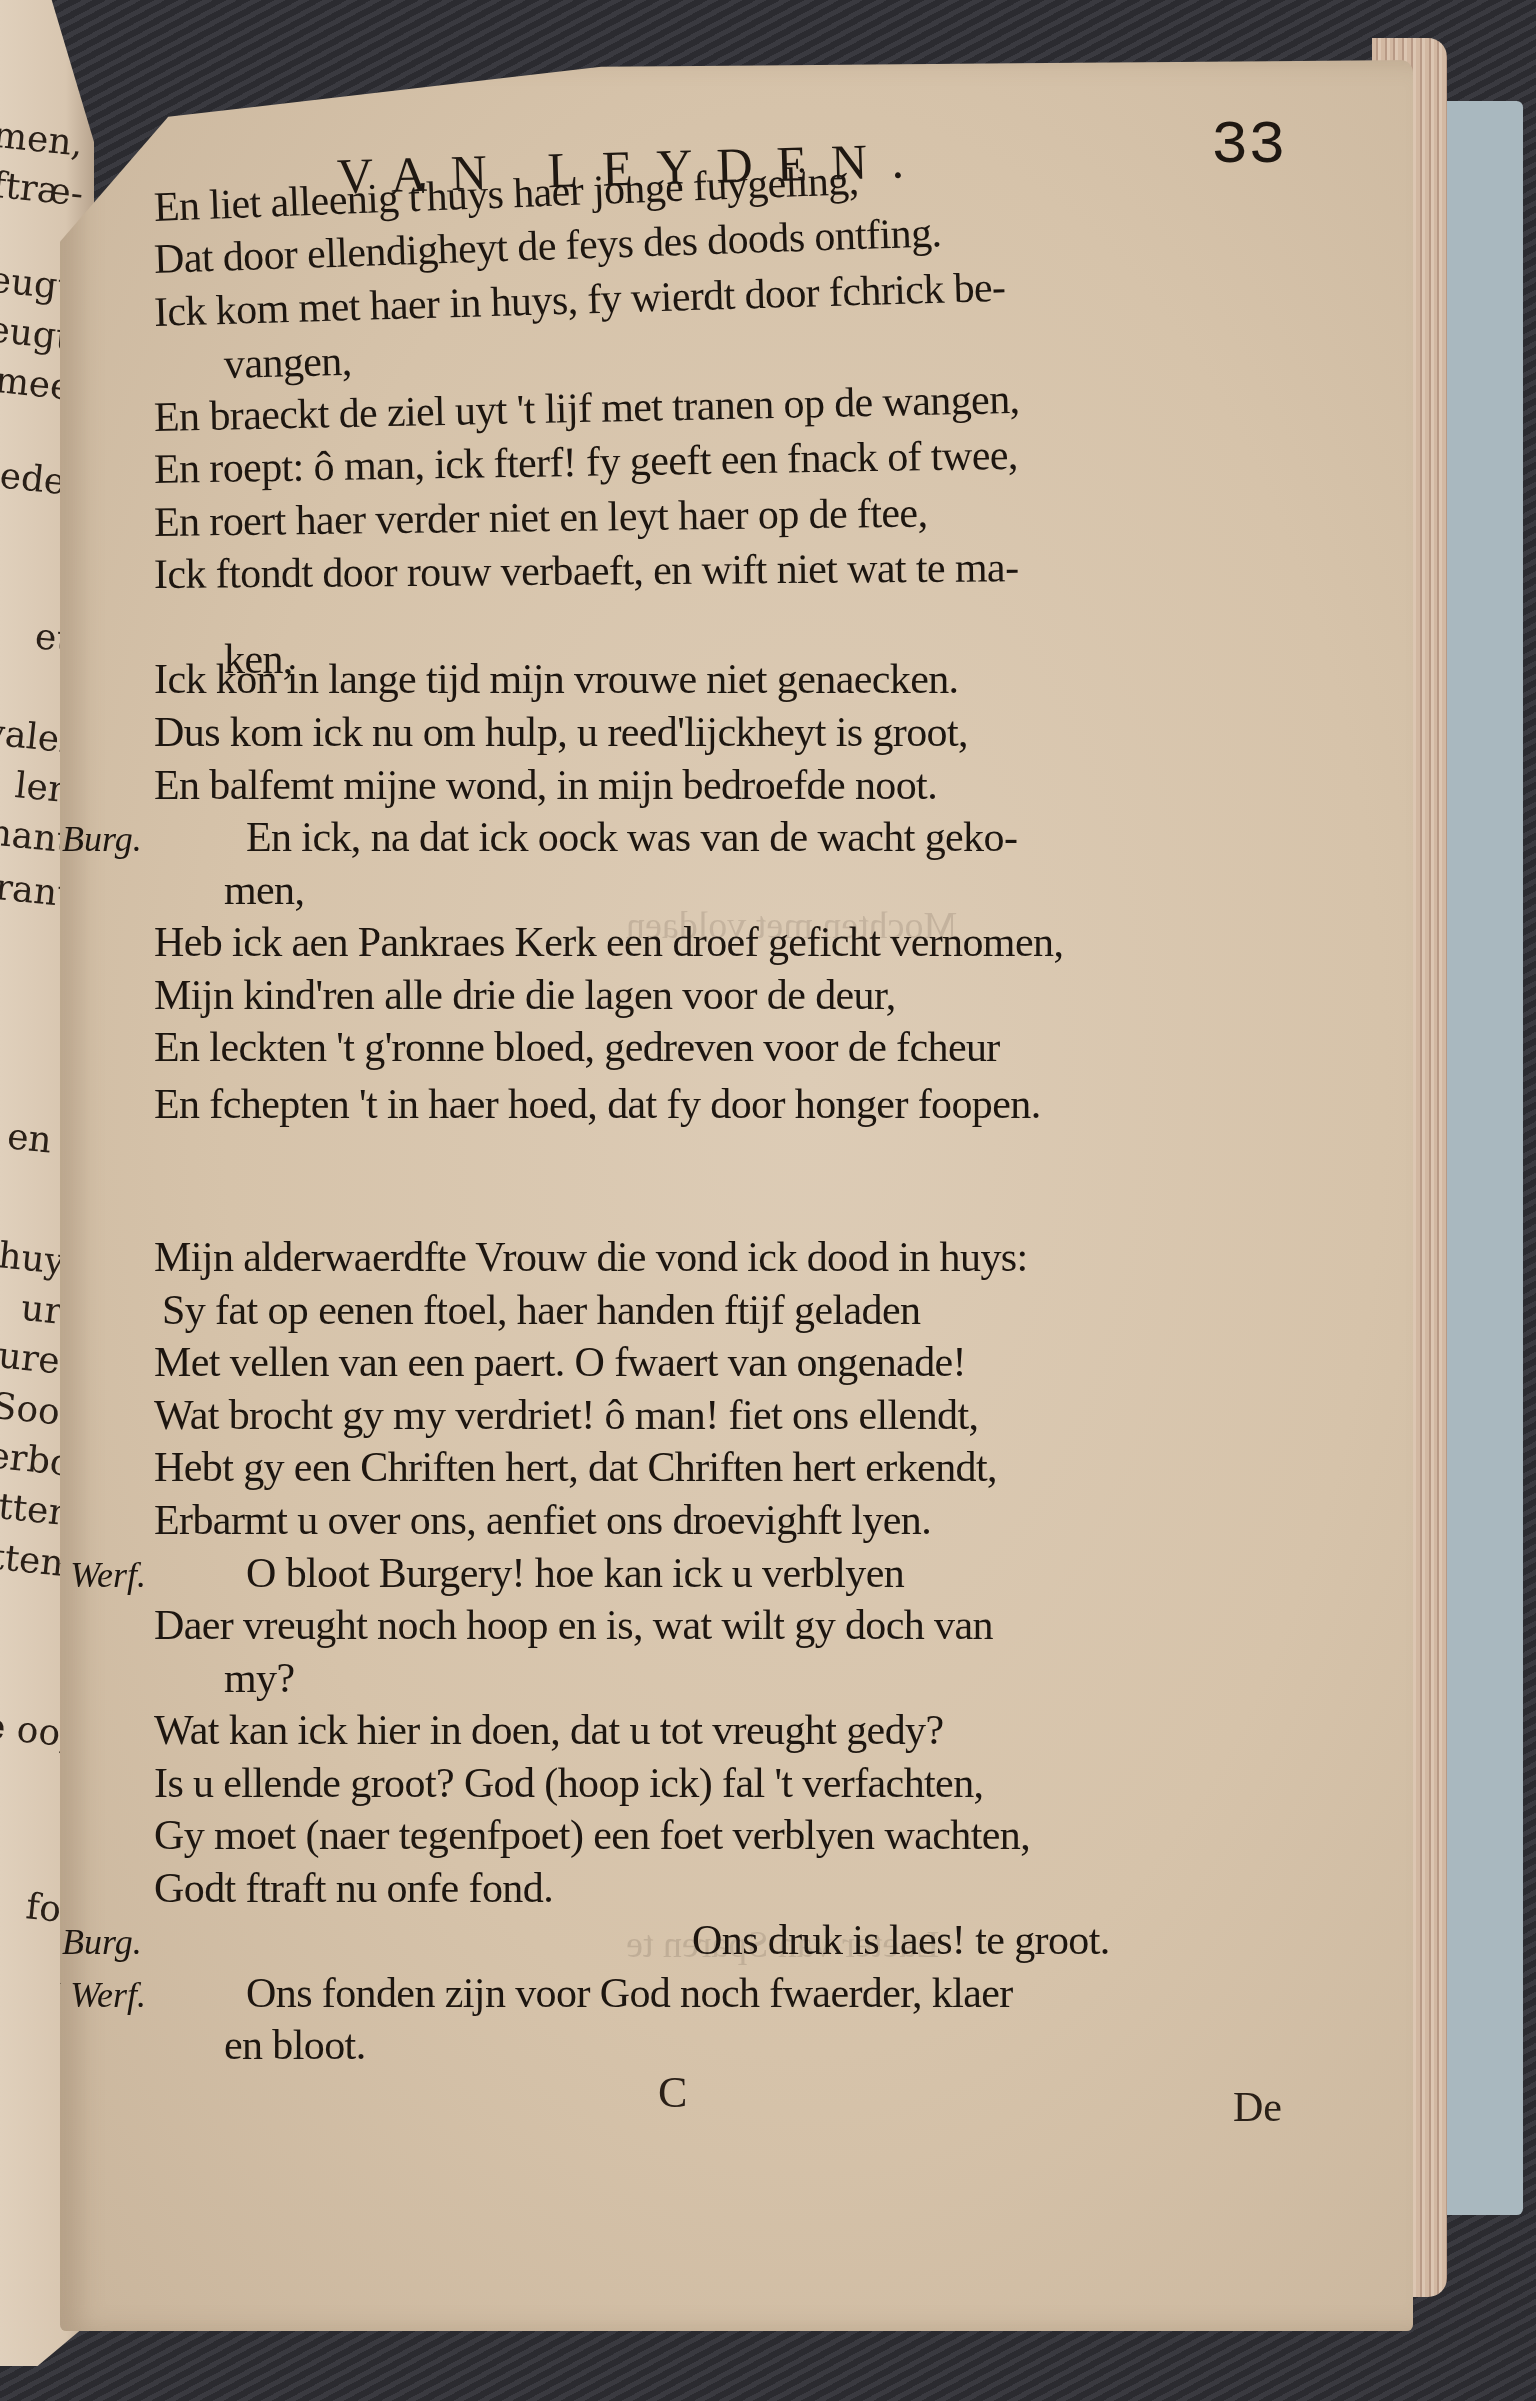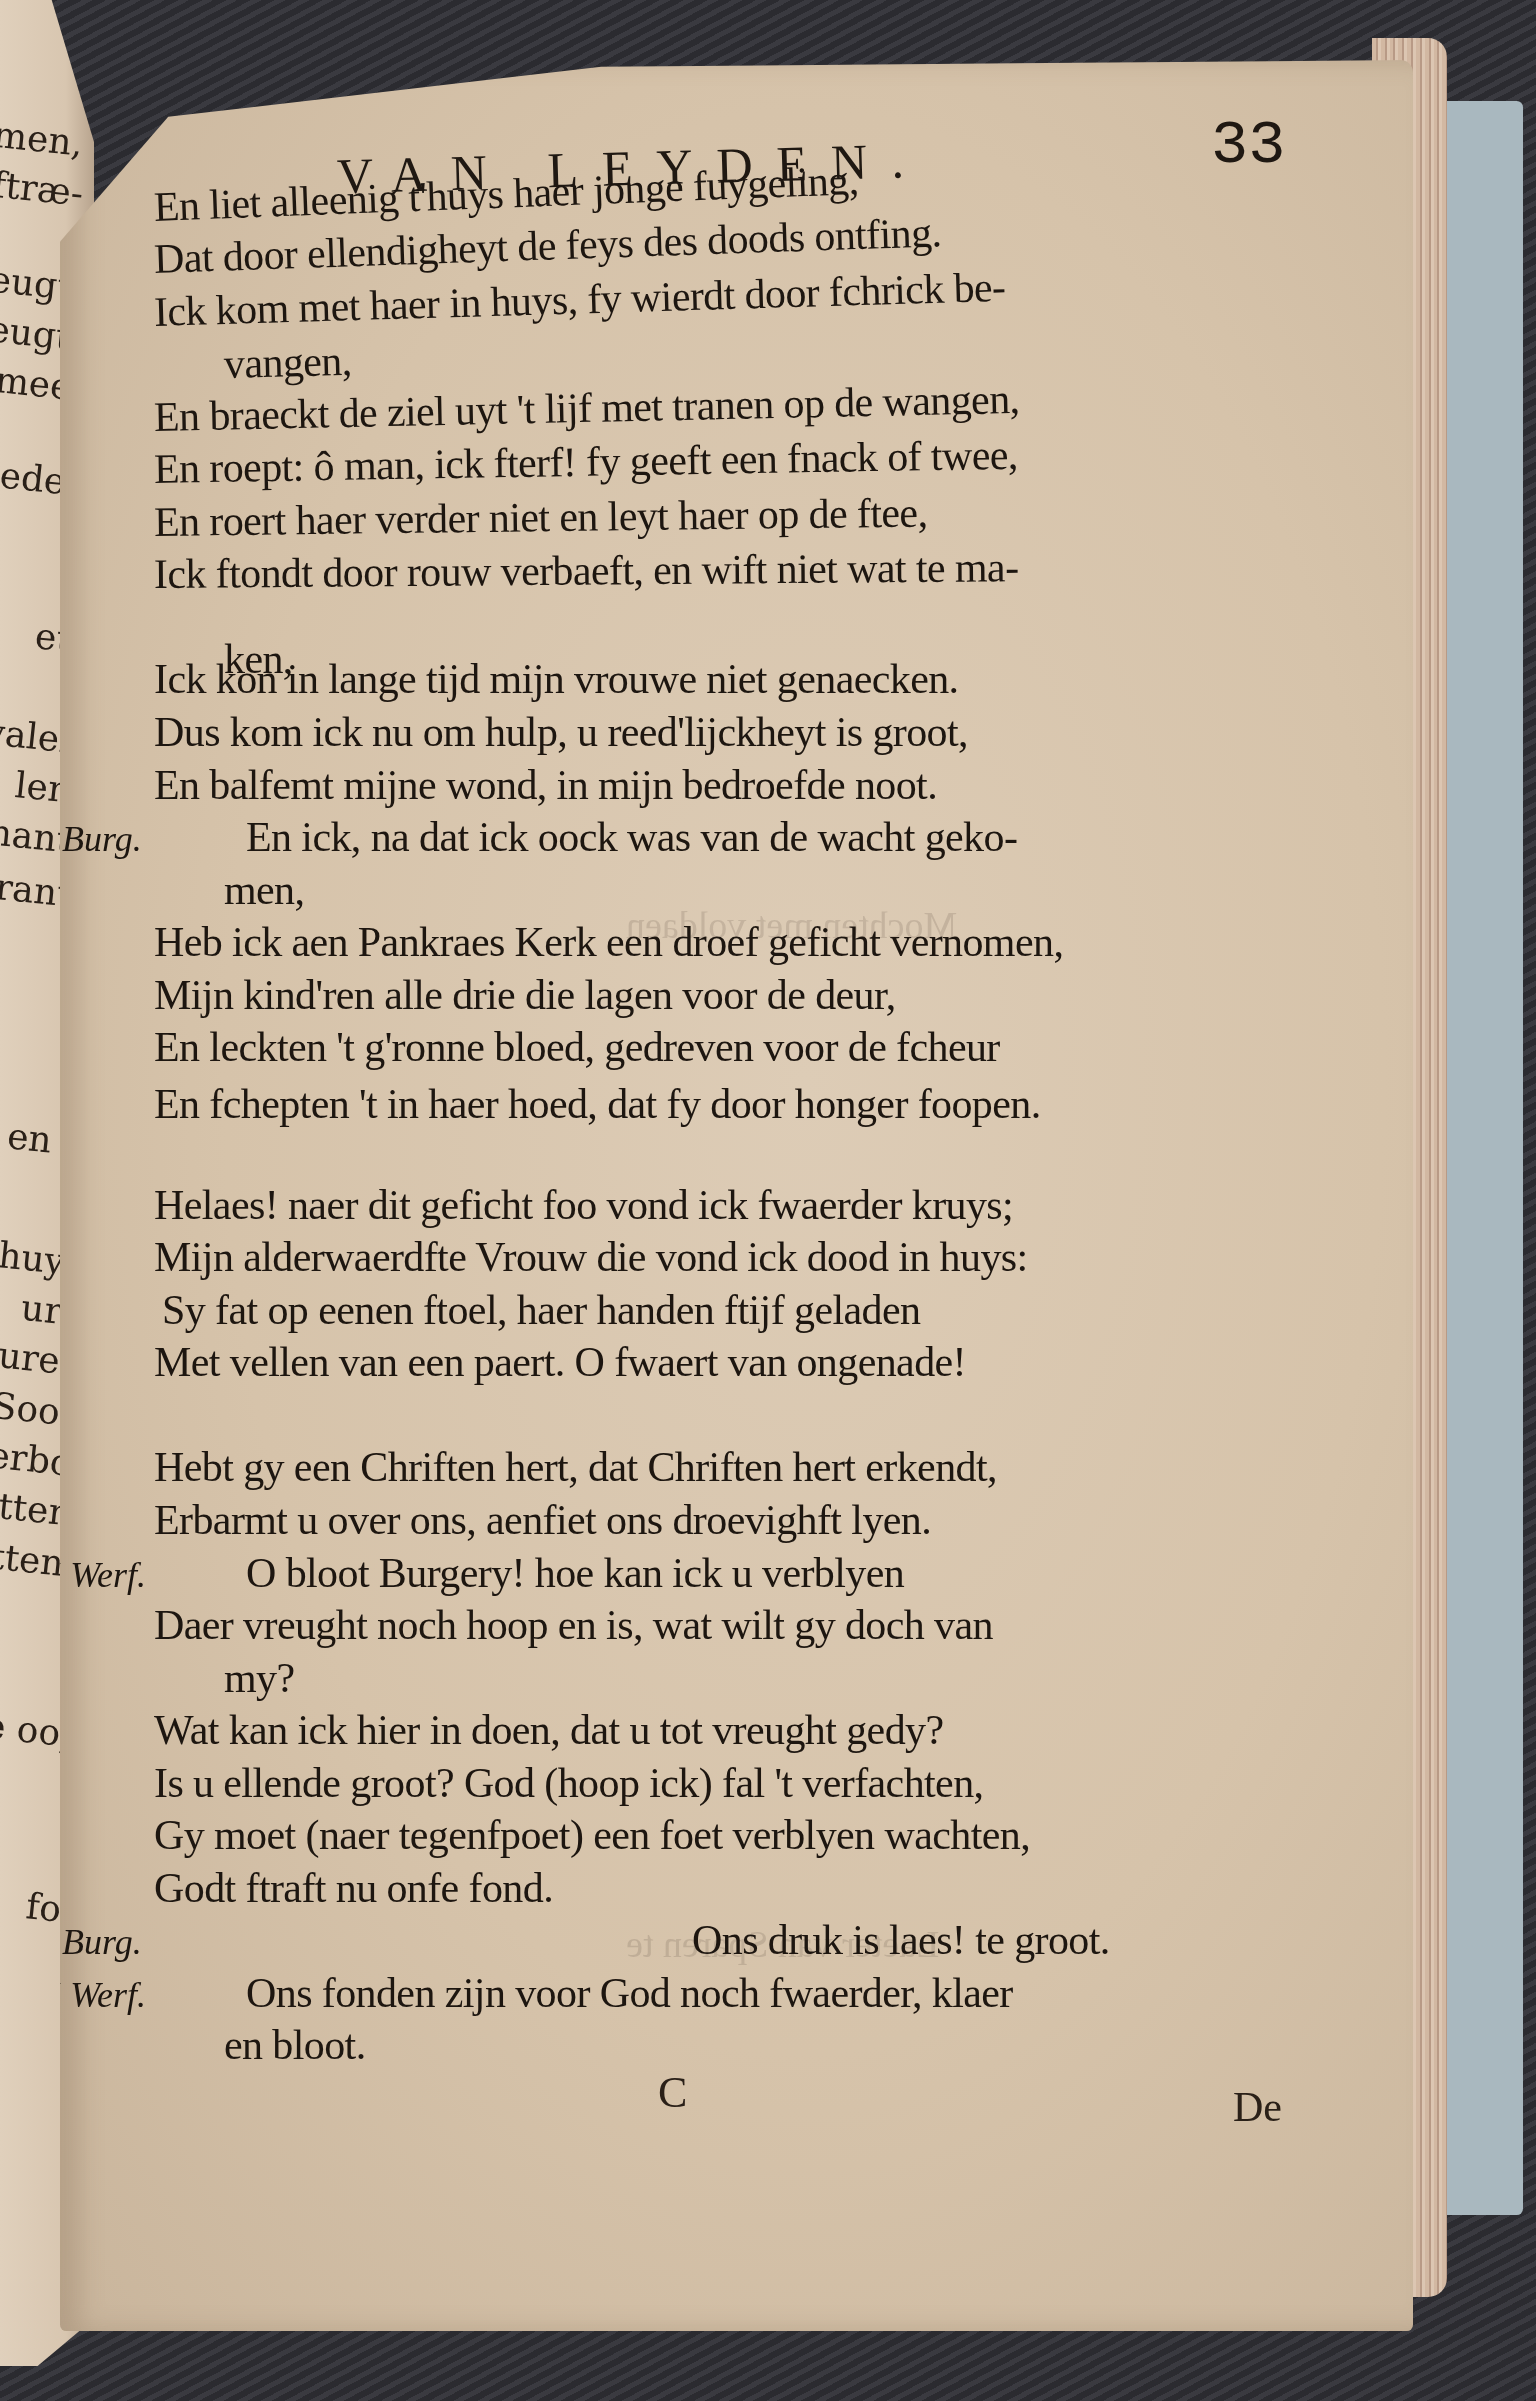--- a/index.html
+++ b/index.html
@@ -118,24 +118,24 @@
       <div class="line" style="top: 595px; left: 94px;">Ick kon in lange tijd mijn vrouwe niet genaecken.</div>
       <div class="line" style="top: 648px; left: 94px;">Dus kom ick nu om hulp, u reed'lijckheyt is groot,</div>
       <div class="line" style="top: 701px; left: 94px;">En balfemt mijne wond, in mijn bedroefde noot.</div>
       <span class="speaker" style="top: 758px; left: -25px;">3 Burg.</span>
       <div class="line" style="top: 753px; left: 186px;">En ick, na dat ick oock was van de wacht geko-</div>
       <div class="line" style="top: 806px; left: 164px;">men,</div>
       <div class="line" style="top: 858px; left: 94px;">Heb ick aen Pankraes Kerk een droef geficht vernomen,</div>
       <div class="line" style="top: 911px; left: 94px;">Mijn kind'ren alle drie die lagen voor de deur,</div>
       <div class="line" style="top: 963px; left: 94px;">En leckten 't g'ronne bloed, gedreven voor de fcheur</div>
       <div class="line" style="top: 1020px; left: 94px;">En fchepten 't in haer hoed, dat fy door honger foopen.</div>
-      <div class="line" style="top: 1121px; left: 94px;">Helaes! naer dit geficht foo vond ick fwaerder kruys;</div>
       <div class="line" style="top: 1173px; left: 94px;">Mijn alderwaerdfte Vrouw die vond ick dood in huys:</div>
       <div class="line" style="top: 1226px; left: 102px;">Sy fat op eenen ftoel, haer handen ftijf geladen</div>
       <div class="line" style="top: 1278px; left: 94px;">Met vellen van een paert. O fwaert van ongenade!</div>
+      <div class="line" style="top: 1331px; left: 94px;">Wat brocht gy my verdriet! ô man! fiet ons ellendt,</div>
       <div class="line" style="top: 1383px; left: 94px;">Hebt gy een Chriften hert, dat Chriften hert erkendt,</div>
       <div class="line" style="top: 1436px; left: 94px;">Erbarmt u over ons, aenfiet ons droevighft lyen.</div>
       <span class="speaker" style="top: 1494px; left: -25px;">V. Werf.</span>
       <div class="line" style="top: 1489px; left: 186px;">O bloot Burgery! hoe kan ick u verblyen</div>
       <div class="line" style="top: 1541px; left: 94px;">Daer vreught noch hoop en is, wat wilt gy doch van</div>
       <div class="line" style="top: 1594px; left: 164px;">my?</div>
       <div class="line" style="top: 1646px; left: 94px;">Wat kan ick hier in doen, dat u tot vreught gedy?</div>
       <div class="line" style="top: 1699px; left: 94px;">Is u ellende groot? God (hoop ick) fal 't verfachten,</div>
       <div class="line" style="top: 1751px; left: 94px;">Gy moet (naer tegenfpoet) een foet verblyen wachten,</div>
       <div class="line" style="top: 1804px; left: 94px;">Godt ftraft nu onfe fond.</div>

